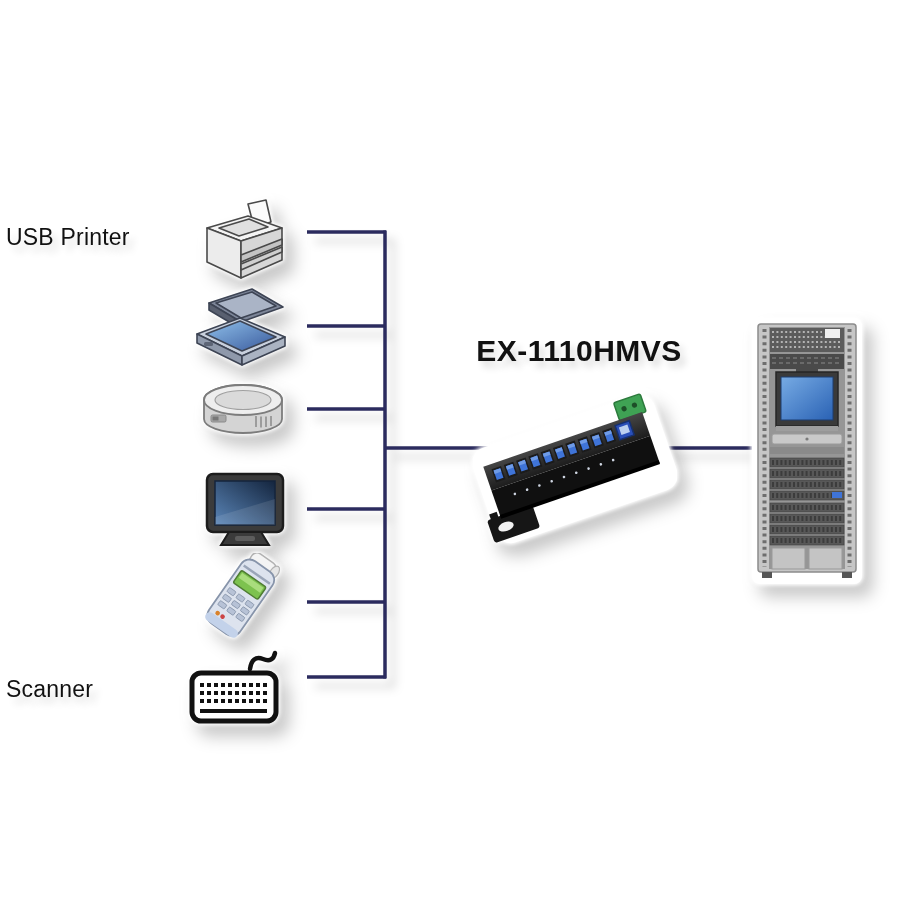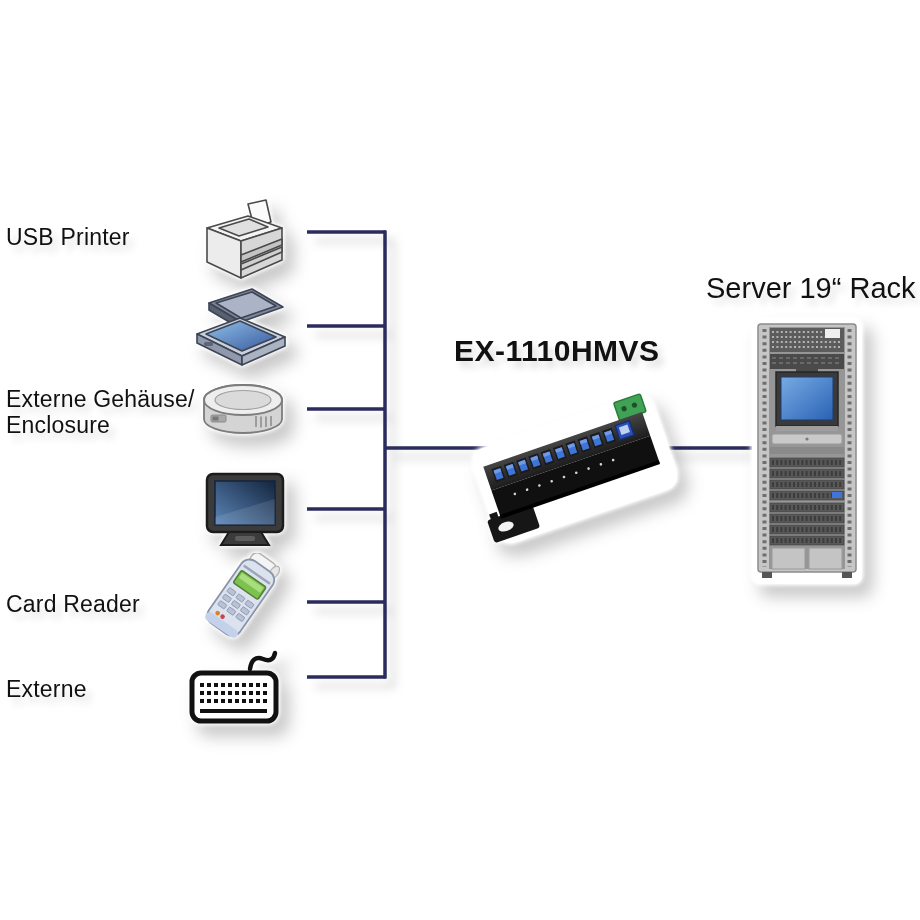--- a/index.html
+++ b/index.html
@@ -17,21 +17,21 @@
   .sticker{position:absolute;z-index:2;
     filter:drop-shadow(0 0 2px #fff) drop-shadow(0 0 2px #fff) drop-shadow(9px 11px 8px rgba(0,0,0,0.22));}
   .device-label{
     position:absolute;z-index:2;left:6px;
     font-size:23px;line-height:26px;letter-spacing:.2px;
     white-space:pre-line;
     text-shadow:6px 7px 7px rgba(0,0,0,0.13);
   }
   .hub-title{
     position:absolute;z-index:3;left:454px;top:334px;width:250px;
-    text-align:left;font-size:30px;font-weight:700;letter-spacing:.5px;
+    text-align:center;font-size:30px;font-weight:700;letter-spacing:.5px;
     text-shadow:5px 6px 7px rgba(0,0,0,0.15);
   }
   .rack-title{
     position:absolute;z-index:3;left:706px;top:272px;width:214px;
     font-size:29px;font-weight:400;white-space:nowrap;
     text-shadow:5px 6px 7px rgba(0,0,0,0.13);
   }
 </style>
 </head>
 <body>
@@ -46,24 +46,21 @@
       <line x1="307" y1="509" x2="386" y2="509"></line>
       <line x1="307" y1="602" x2="386" y2="602"></line>
       <line x1="307" y1="677" x2="386" y2="677"></line>
       <line x1="385" y1="230.5" x2="385" y2="678.5"></line>
       <line x1="385" y1="448" x2="503" y2="448"></line>
       <line x1="651" y1="448" x2="770" y2="448"></line>
     </g>
   </svg>
 
   <div class="device-label" style="top:224px">USB Printer</div>
-  <div class="device-label" style="top:386px">Externe Gehäuse/
-Enclosure</div>
-  <div class="device-label" style="top:591px">Card Reader</div>
-  <div class="device-label" style="top:676px">Externe</div>
+  <div class="device-label" style="top:676px">Scanner</div>
 
   <svg class="sticker" style="left:192px;top:197px" width="100" height="88" viewBox="0 0 100 88">
     <g stroke="#4a4a4a" stroke-width="1.6" stroke-linejoin="round">
       <polygon points="56,7 74,3 79,25 62,30" fill="#fbfbfb"></polygon>
       <polygon points="15,31 56,19 90,31 49,44" fill="#f4f4f4"></polygon>
       <polygon points="27,31 57,22 76,30 47,39" fill="#e0e0e0"></polygon>
       <polygon points="15,31 49,44 49,81 15,65" fill="#ececec"></polygon>
       <polygon points="49,44 90,31 90,63 49,81" fill="#d7d7d7"></polygon>
       <polygon points="49,58 90,42 90,48 49,65" fill="#c3c3c3"></polygon>
       <polygon points="49,67 90,50 90,55 49,73" fill="#cfcfcf"></polygon>
@@ -287,15 +284,14 @@
     </g>
 
     <rect x="20" y="232" width="33" height="21" fill="#c4c4c4" stroke="#999" stroke-width="1"></rect>
     <rect x="57" y="232" width="33" height="21" fill="#c4c4c4" stroke="#999" stroke-width="1"></rect>
 
     <rect x="10" y="256" width="10" height="6" fill="#555"></rect>
     <rect x="90" y="256" width="10" height="6" fill="#555"></rect>
   </svg>
 
   <div class="hub-title">EX-1110HMVS</div>
-  <div class="rack-title">Server 19“ Rack</div>
 
 </div>
 
 </body></html>

